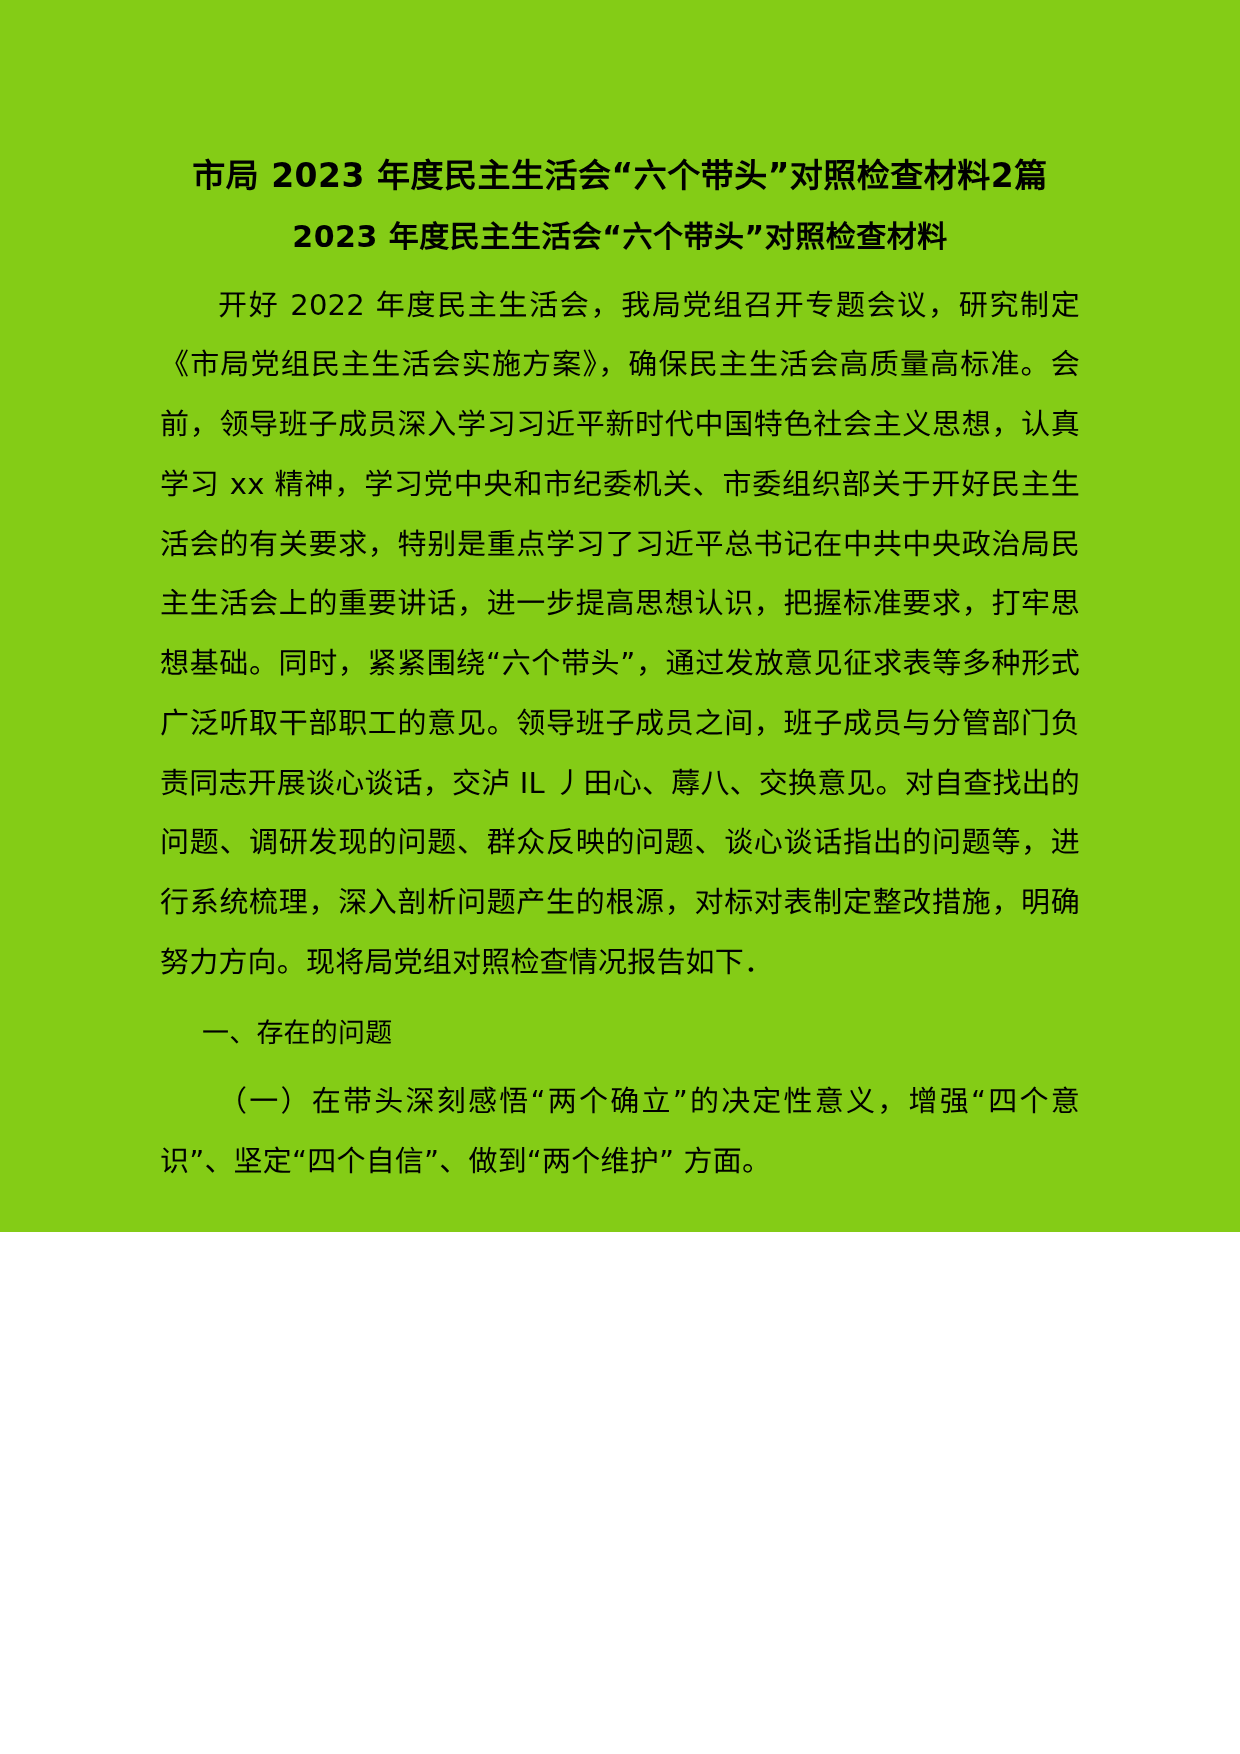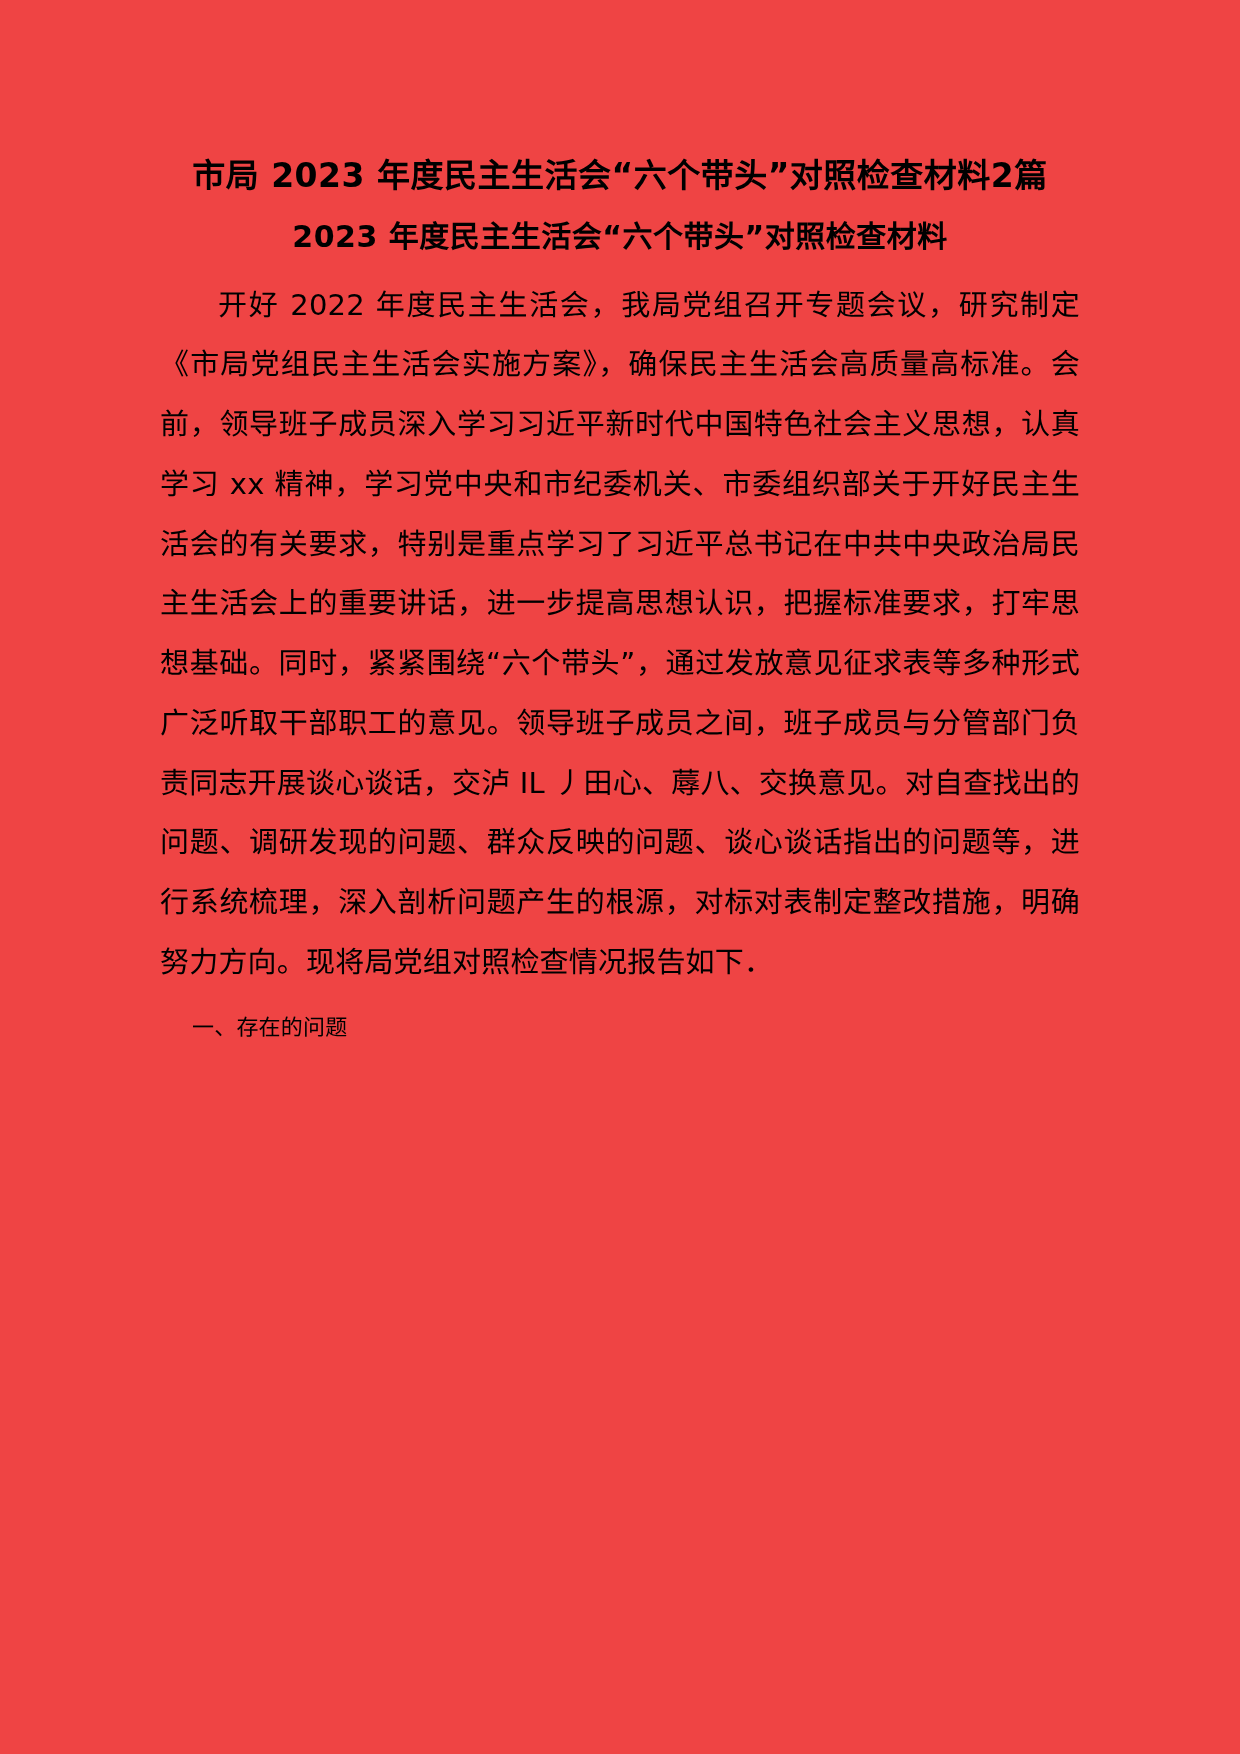--- a/index.html
+++ b/index.html
@@ -8,23 +8,23 @@
     padding: 0;
     background: #ffffff;
   }
   body {
     font-family: "DejaVu Sans", "Liberation Sans", sans-serif;
     color: #000000;
   }
   .page {
     position: relative;
     width: 1240px;
-    height: 1754px;
+    height: 1232px;
     margin: 0 auto;
-    background: #ef4444;
+    background: #84cc16;
     box-sizing: border-box;
     padding: 148px 148px 36px 148px;
     overflow: hidden;
   }
   .doc-title {
     font-size: 33px;
     font-weight: bold;
     line-height: 1.72;
     text-align: center;
     letter-spacing: 0.5px;
@@ -44,36 +44,37 @@
     font-size: 29px;
     line-height: 2.06;
     text-align: justify;
     text-justify: inter-ideograph;
     text-indent: 2em;
     margin: 12px;
     word-break: break-all;
     letter-spacing: 0.2px;
   }
   .heading-line {
-    font-size: 22px;
+    font-size: 27px;
     line-height: 2.06;
     text-indent: 2em;
     margin: 0;
     word-break: break-all;
     letter-spacing: 0.2px;
   }
 </style>
 </head>
 <body>
 
 <div class="page">
 
   <h1 class="doc-title">市局 2023 年度民主生活会“六个带头”对照检查材料2篇</h1>
 
   <h2 class="doc-subtitle">2023 年度民主生活会“六个带头”对照检查材料</h2>
 
   <p class="para">开好 2022 年度民主生活会，我局党组召开专题会议，研究制定《市局党组民主生活会实施方案》，确保民主生活会高质量高标准。会前，领导班子成员深入学习习近平新时代中国特色社会主义思想，认真学习 xx 精神，学习党中央和市纪委机关、市委组织部关于开好民主生活会的有关要求，特别是重点学习了习近平总书记在中共中央政治局民主生活会上的重要讲话，进一步提高思想认识，把握标准要求，打牢思想基础。同时，紧紧围绕“六个带头”，通过发放意见征求表等多种形式广泛听取干部职工的意见。领导班子成员之间，班子成员与分管部门负责同志开展谈心谈话，交泸 ⅠL 丿田心、蓐八、交换意见。对自查找出的问题、调研发现的问题、群众反映的问题、谈心谈话指出的问题等，进行系统梳理，深入剖析问题产生的根源，对标对表制定整改措施，明确努力方向。现将局党组对照检查情况报告如下．</p>
 
   <p class="heading-line">一、存在的问题</p>
 
+  <p class="para">（一）在带头深刻感悟“两个确立”的决定性意义，增强“四个意识”、坚定“四个自信”、做到“两个维护” 方面。</p>
 
 
 </div>
 
 </body></html>

